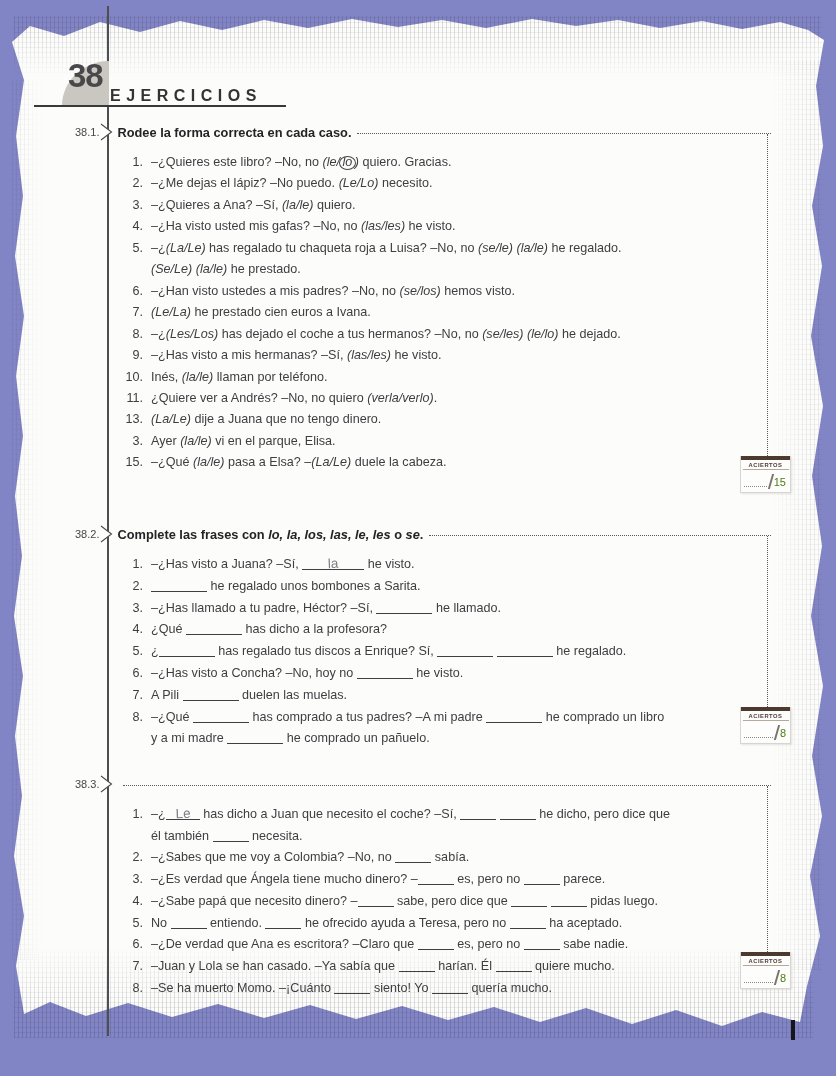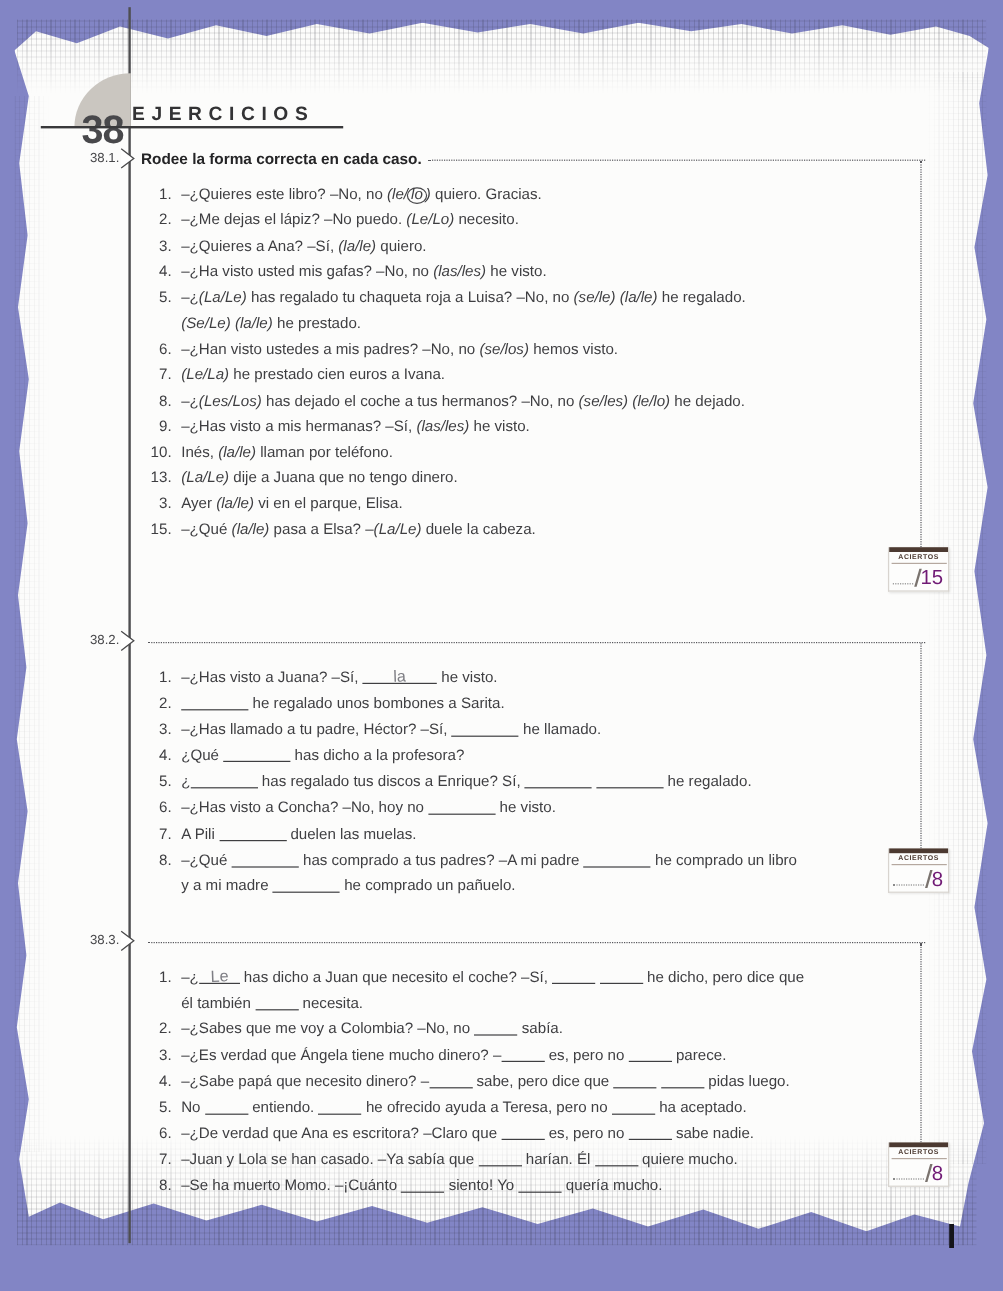--- a/index.html
+++ b/index.html
@@ -29,21 +29,21 @@
   .noise-right{left:770px;top:60px;width:52px;height:910px;opacity:.3;
     -webkit-mask-image:linear-gradient(to left,#000 25%,transparent);mask-image:linear-gradient(to left,#000 25%,transparent);}
   .noise-left{left:12px;top:80px;width:30px;height:880px;opacity:.22;
     -webkit-mask-image:linear-gradient(to right,#000 25%,transparent);mask-image:linear-gradient(to right,#000 25%,transparent);}
   .artifact{position:absolute;left:791px;top:1020px;width:4px;height:20px;background:#15151a;z-index:3;}
 
   
   .content{position:absolute;inset:0;z-index:4;color:#3e3e41;}
   .vrule{position:absolute;left:107px;top:6px;width:1.8px;height:1030px;background:#4e4e50;}
   .qcircle{position:absolute;left:62px;top:61px;width:47px;height:45px;background:#cac6c0;border-radius:100% 0 0 0;}
-  .unit-num{position:absolute;left:68px;top:92px;font-size:33px;line-height:32px;font-weight:bold;color:#48484b;letter-spacing:-1px;}
+  .unit-num{position:absolute;left:68px;top:60px;font-size:33px;line-height:32px;font-weight:bold;color:#48484b;letter-spacing:-1px;}
   .hrule{position:absolute;left:34px;top:105px;width:252px;height:2px;background:#39393b;}
   .htitle{position:absolute;left:110px;top:87px;font-size:16px;line-height:17px;font-weight:bold;letter-spacing:5.5px;color:#333335;}
 
   .section{position:absolute;left:0;width:836px;font-size:12.6px;}
   .s1{top:123px;} .s2{top:525px;} .s3{top:775px;}
   .sec-head{position:absolute;left:75px;top:0;width:698px;display:flex;align-items:center;}
   .sec-num{flex:none;font-size:11px;color:#47474a;}
   .sec-arrow{flex:none;margin:0 4px 0 1px;display:inline-flex;position:relative;z-index:2;}
   .sec-title{flex:none;font-weight:bold;font-size:12.8px;color:#242426;white-space:pre;}
   .sec-title .it{font-style:italic;}
@@ -66,21 +66,21 @@
   .s2 .blank{width:56px;} .s3 .blank{width:36px;}
   .fill{position:absolute;left:0;right:0;bottom:-1px;text-align:center;color:#7e7e84;font-size:13.5px;line-height:13px;transform:rotate(-2deg);}
 
   .aciertos{position:absolute;left:740px;width:49px;background:#fdfdfc;border:1px solid #d8d4cf;border-top:none;box-shadow:1px 1px 2px rgba(0,0,0,.1);}
   .s1 .aciertos{top:333px;} .s2 .aciertos{top:182px;} .s3 .aciertos{top:177px;}
   .ac-bar{height:3.5px;background:#4c3a31;}
   .ac-label{font-size:5.8px;font-weight:bold;letter-spacing:.5px;color:#4c3a31;text-align:center;padding:2px 0 1.5px;border-bottom:1.2px solid #b5a89f;margin:0 1.5px;}
   .ac-row{display:flex;align-items:flex-end;padding:3px 4px 3px 3px;height:16px;}
   .ac-dots{flex:1;border-bottom:1.4px dotted #8a8a8a;margin-bottom:2px;}
   .ac-slash{flex:none;width:1.5px;height:15px;background:#7a736e;transform:skewX(-16deg);margin:0 2px 0 3px;}
-  .ac-num{flex:none;font-size:17px;line-height:14px;color:#701a75;}
+  .ac-num{flex:none;font-size:11px;line-height:14px;color:#4d7c0f;}
 </style>
 </head>
 <body>
 
 <div class="page"></div>
 <div class="noise noise-top"></div>
 <div class="noise noise-bottom"></div>
 <div class="noise noise-right"></div>
 <div class="noise noise-left"></div>
 <div class="artifact"></div>
@@ -139,20 +139,24 @@
           </div>
           <div class="item">
             <span class="item-num">9.</span>
             <span class="item-txt">–¿Has visto a mis hermanas? –Sí, <span class="opt">(las/les)</span> he visto.</span>
           </div>
           <div class="item">
             <span class="item-num">10.</span>
             <span class="item-txt">Inés, <span class="opt">(la/le)</span> llaman por teléfono.</span>
           </div>
           <div class="item">
+            <span class="item-num">11.</span>
+            <span class="item-txt">¿Quiere ver a Andrés? –No, no quiero <span class="opt">(verla/verlo)</span>.</span>
+          </div>
+          <div class="item">
             <span class="item-num">13.</span>
             <span class="item-txt"><span class="opt">(La/Le)</span> dije a Juana que no tengo dinero.</span>
           </div>
           <div class="item">
             <span class="item-num">3.</span>
             <span class="item-txt">Ayer <span class="opt">(la/le)</span> vi en el parque, Elisa.</span>
           </div>
           <div class="item">
             <span class="item-num">15.</span>
             <span class="item-txt">–¿Qué <span class="opt">(la/le)</span> pasa a Elsa? –<span class="opt">(La/Le)</span> duele la cabeza.</span>
@@ -169,20 +173,21 @@
     </div>
   </section>
       <section class="section s2">
     <div class="sec-head">
       <span class="sec-num">38.2.</span>
       <span class="sec-arrow">
         <svg width="13" height="18" viewBox="0 0 13 18">
               <path d="M1 1 L11.5 9 L1 17" fill="#ffffff" stroke="#4a4a4c" stroke-width="1.1"></path>
             </svg>
       </span>
+      <span class="sec-title">Complete las frases con <span class="it" style="font-style: italic;">lo, la, los, las, le, les</span> o <span class="it" style="font-style: italic;">se</span>.</span>
       <span class="sec-leader"></span>
     </div>
     <div class="sec-vdots"></div>
     <div class="items">
           <div class="item">
             <span class="item-num">1.</span>
             <span class="item-txt">–¿Has visto a Juana? –Sí, <span class="blank" style="width: 62px;"><span class="fill">la</span></span> he visto.</span>
           </div>
           <div class="item">
             <span class="item-num">2.</span>

